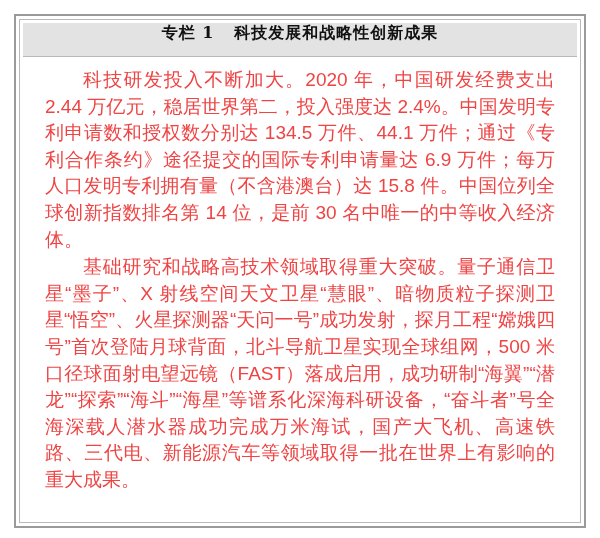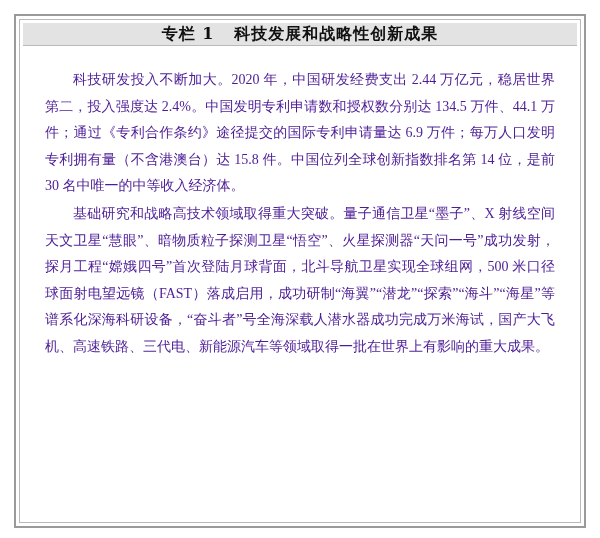--- a/index.html
+++ b/index.html
@@ -37,26 +37,26 @@
     right: 3px;
     bottom: 3px;
     border: 1px solid #b9b9b9;
     box-sizing: border-box;
   }
   .title-band {
     position: absolute;
     left: 3px;
     top: 3px;
     right: 3px;
-    height: 23px;
+    height: 34px;
     background: #e3e3e3;
     border-bottom: 1px solid #b9b9b9;
     box-sizing: border-box;
     display: flex;
-    align-items: flex-end;
+    align-items: flex-start;
     justify-content: center;
   }
   .title-text {
     font-family: "DejaVu Serif", "Liberation Serif", serif;
     font-size: 16px;
     font-weight: bold;
     letter-spacing: 1px;
     color: #111111;
     white-space: nowrap;
   }
@@ -68,27 +68,27 @@
     left: 3px;
     top: 37px;
     right: 3px;
     bottom: 3px;
     padding: 10px 22px 6px 22px;
     box-sizing: border-box;
     overflow: hidden;
   }
   p.para {
     margin: 0 0 1px 0;
-    font-size: 14px;
+    font-size: 19px;
     line-height: 26.6px;
-    color: #4c1d95;
+    color: #ef4444;
     text-align: justify;
     text-justify: inter-ideograph;
     text-indent: 2em;
-    font-family: Liberation Serif, serif;
+    font-family: Liberation Sans, sans-serif;
   }
 </style>
 </head>
 <body>
 
 <div class="page">
   <div class="box-outer">
     <div class="box-inner">
       <div class="title-band">
         <div class="title-text">

